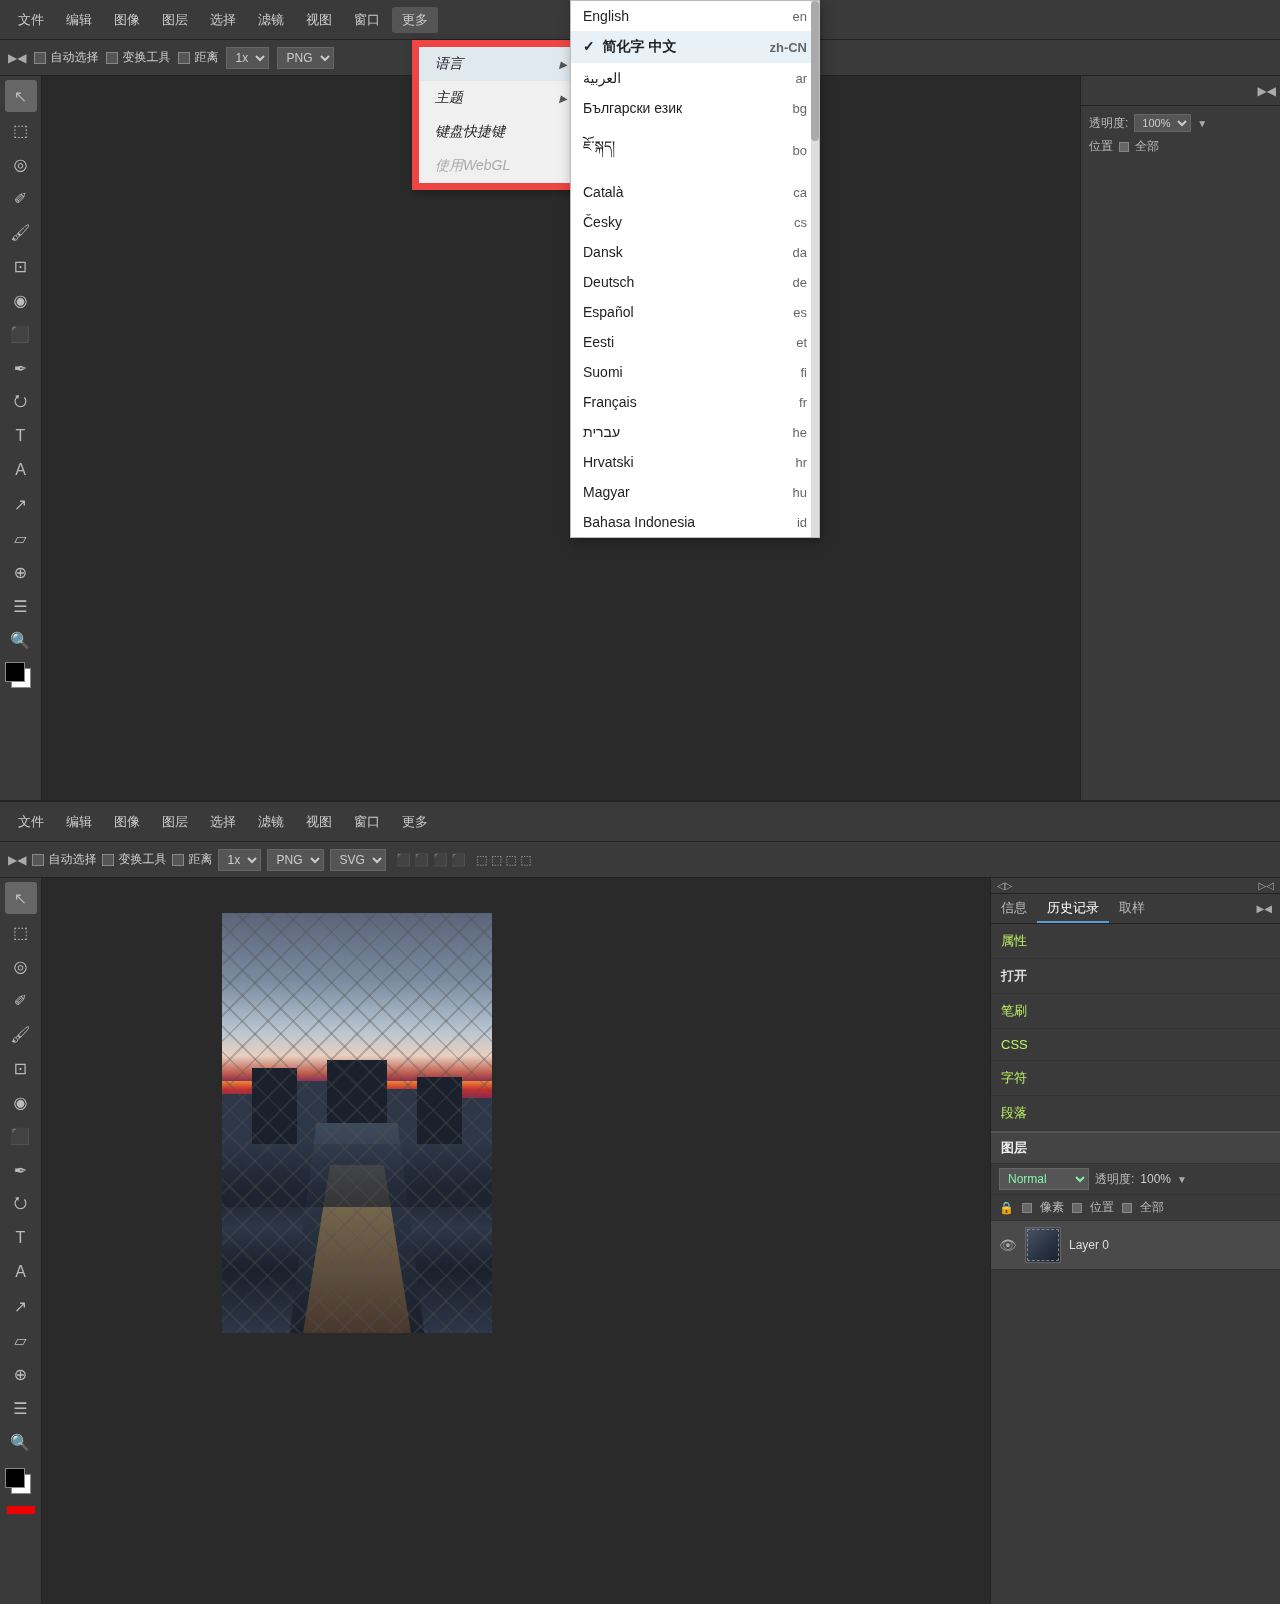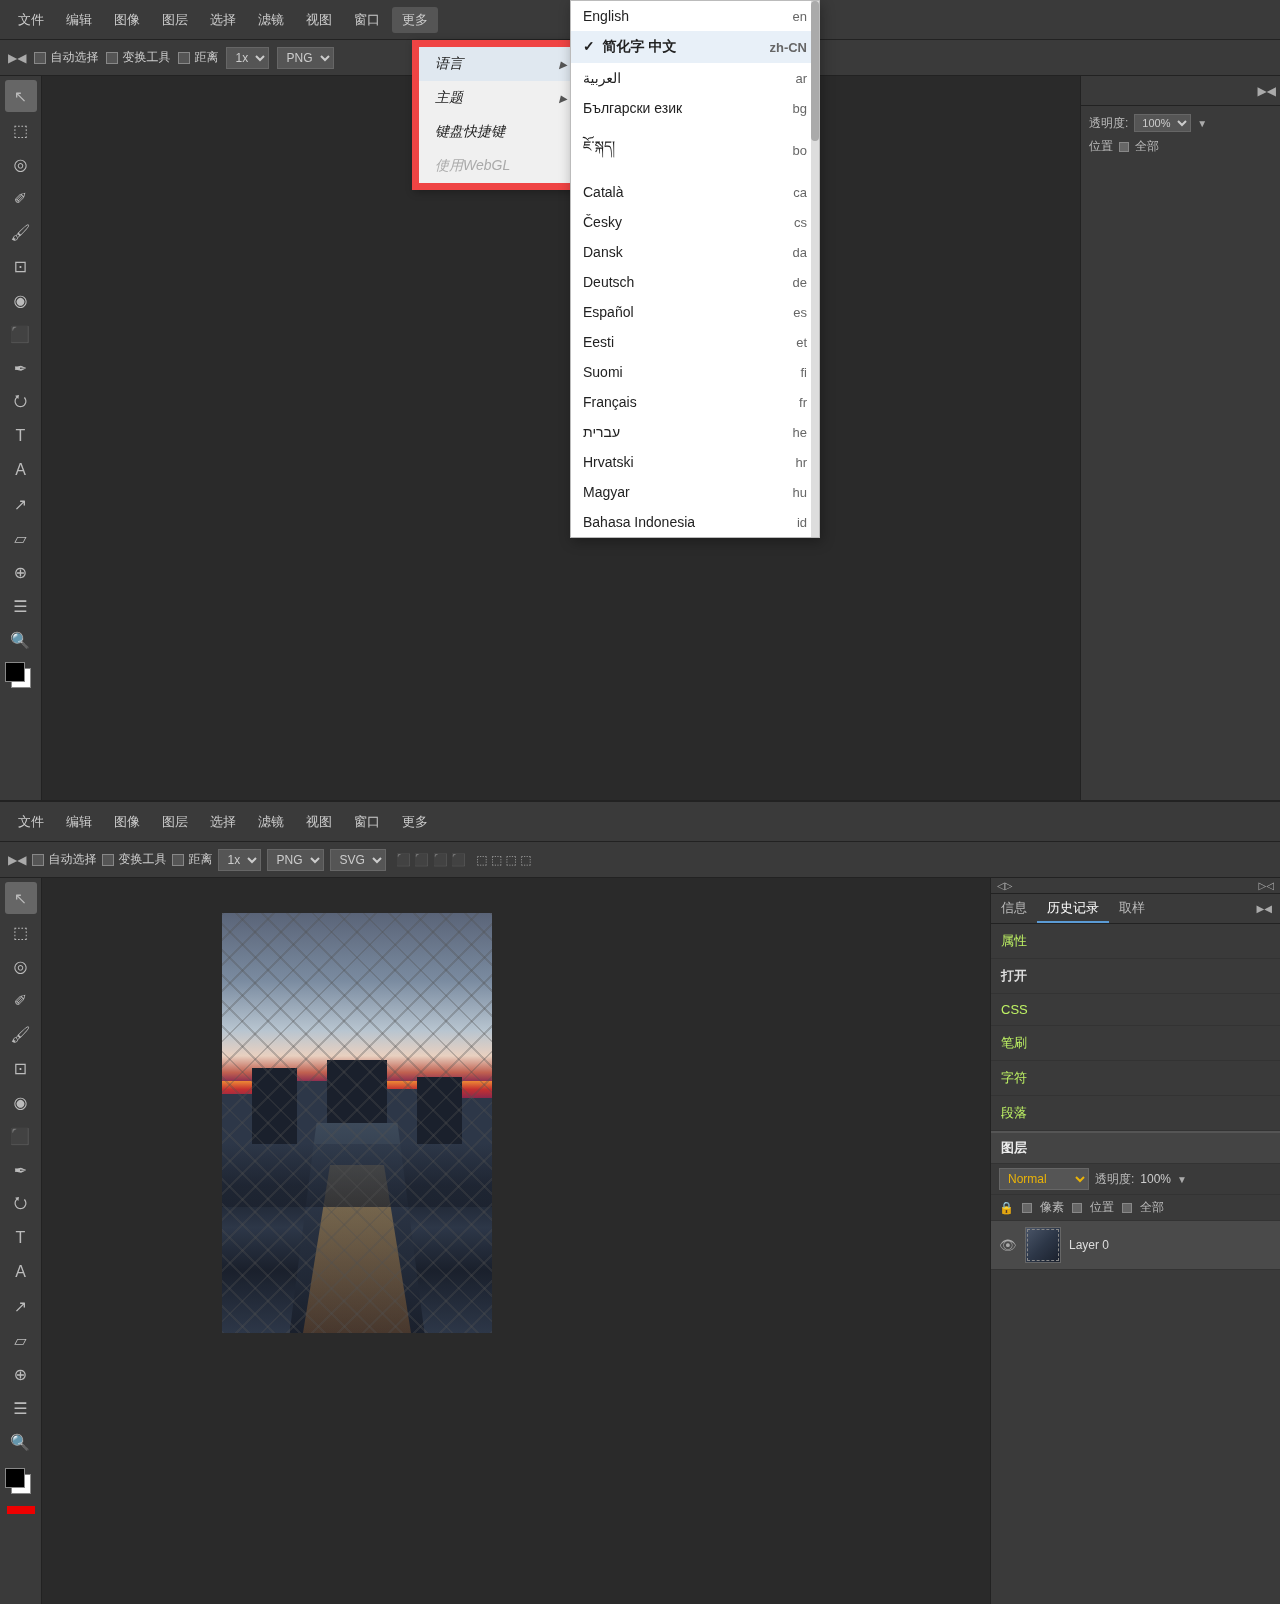--- a/index.html
+++ b/index.html
@@ -392,21 +392,21 @@
     .layers-controls {
       padding: 4px 8px;
       display: flex;
       align-items: center;
       gap: 6px;
       border-bottom: 1px solid #333;
     }
     .layers-select {
       background: #555;
       border: 1px solid #666;
-      color: #eab308;
+      color: #86efac;
       font-size: 12px;
       padding: 2px 4px;
       width: 90px;
     }
     .opacity-label { font-size: 12px; color: #bbb; }
     .opacity-value { font-size: 12px; color: #ccc; }
     .layers-lock-row {
       padding: 4px 8px;
       display: flex;
       align-items: center;
@@ -805,22 +805,22 @@
 
     <div class="panel-tabs">
       <div class="panel-tab">信息</div>
       <div class="panel-tab active">历史记录</div>
       <div class="panel-tab">取样</div>
       <div class="panel-collapse-btn">▶◀</div>
     </div>
 
     <div class="right-sidebar-item">属性</div>
     <div class="right-sidebar-item" style="font-weight:bold;color:#ddd;">打开</div>
+    <div class="right-sidebar-item">笔刷</div>
     <div class="right-sidebar-item">CSS</div>
-    <div class="right-sidebar-item">笔刷</div>
     <div class="right-sidebar-item">字符</div>
     <div class="right-sidebar-item">段落</div>
 
     <div class="layers-panel">
       <div class="layers-header">图层</div>
 
       <div class="layers-controls">
         <select class="layers-select">
           <option>Normal</option>
         </select>

